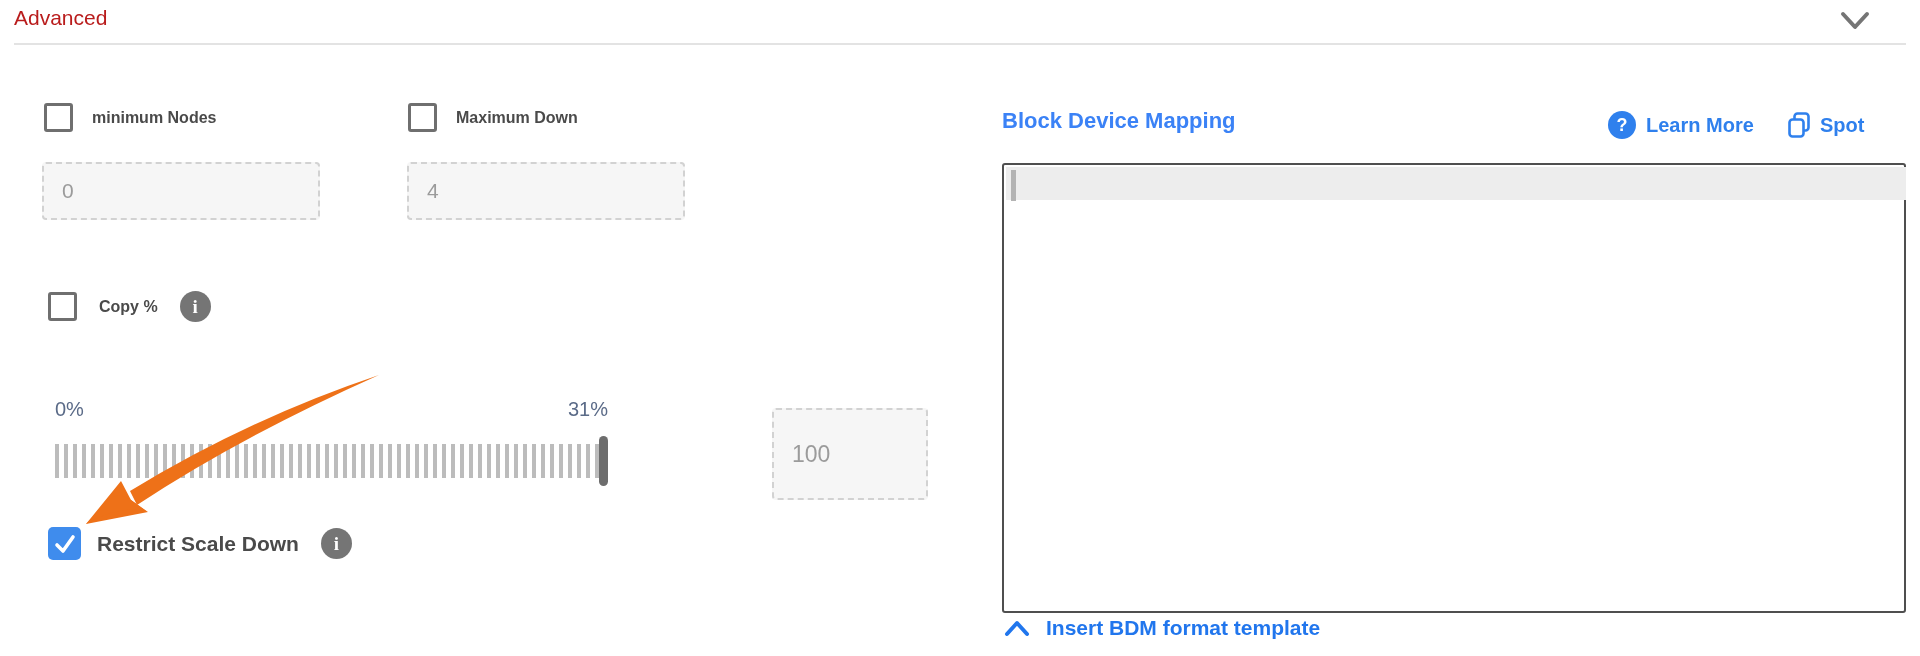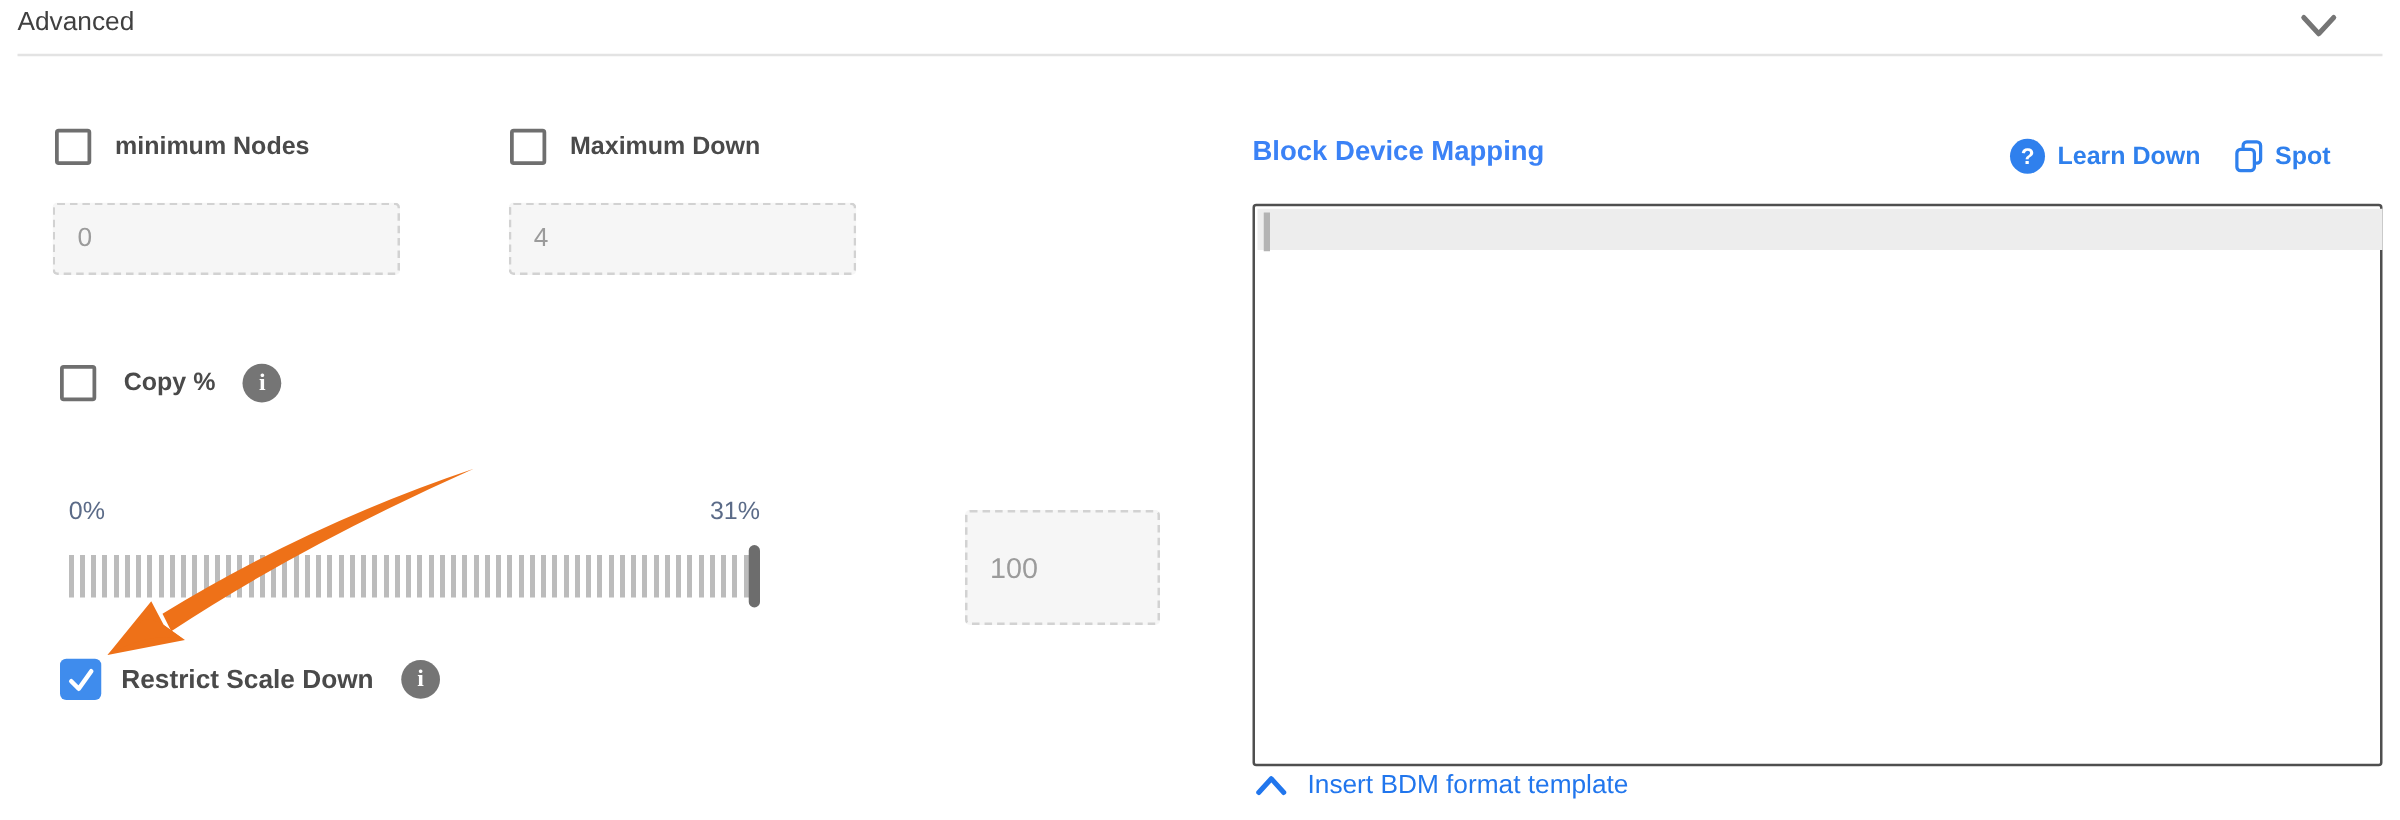--- a/index.html
+++ b/index.html
@@ -5,35 +5,35 @@
   * { margin:0; padding:0; box-sizing:border-box; }
   html,body { background:#ffffff; }
   body {
     width:1920px; height:656px; position:relative; overflow:hidden;
     font-family:"Liberation Sans","DejaVu Sans",sans-serif;
     color:#4a4a4a;
   }
   .abs { position:absolute; }
 
   
-  .adv-title { left:14px; top:6px; font-size:21px; font-weight:500; color:#404040; }
+  .adv-title { left:14px; top:6px; font-size:21px; font-weight:500; color:#b91c1c; }
   .header-chevron { left:1840px; top:10px; width:30px; height:22px; cursor:pointer; }
   .divider { left:14px; top:43px; width:1892px; height:2px; background:#e3e3e3; }
 
   
   .cb-row { display:flex; align-items:center; gap:19px; }
   .checkbox {
     width:29px; height:29px; border:3px solid #6f6f6f; border-radius:3px;
     background:#ffffff; flex:0 0 auto; cursor:pointer;
   }
   .checkbox.checked {
     width:33px; height:33px; border:none; border-radius:5px;
     background:#3f8ced; display:flex; align-items:center; justify-content:center;
   }
-  .cb-label { font-size:20px; font-weight:600; color:#4a4a4a; white-space:nowrap; }
+  .cb-label { font-size:16px; font-weight:600; color:#4a4a4a; white-space:nowrap; }
 
   .info-icon {
     width:31px; height:31px; border-radius:50%; background:#757575;
     color:#ffffff; display:flex; align-items:center; justify-content:center;
     font-family:"Liberation Serif","DejaVu Serif",serif;
     font-weight:700; font-size:19px; cursor:pointer; flex:0 0 auto;
   }
 
   
   .ghost-input {
@@ -69,21 +69,21 @@
     left:1002px; top:163px; width:904px; height:450px;
     border:2px solid #4f4f4f; border-radius:3px; background:#ffffff; cursor:text;
   }
   .editor-active-line {
     position:absolute; left:2px; top:2px; width:900px; height:33px; background:#ededed;
   }
   .editor-cursor {
     position:absolute; left:5px; top:3px; width:5px; height:31px; background:#b3b3b3;
   }
   .insert-link { left:1004px; top:616px; display:flex; align-items:center; gap:16px; cursor:pointer; }
-  .insert-label { font-size:21px; font-weight:400; color:#2176ed; white-space:nowrap; }
+  .insert-label { font-size:21px; font-weight:700; color:#2176ed; white-space:nowrap; }
 
   .arrow-overlay { left:0; top:0; width:1920px; height:656px; pointer-events:none; }
 </style>
 </head>
 <body>
 
 <div class="abs adv-title">Advanced</div>
 <svg class="abs header-chevron" viewBox="0 0 30 22">
   <polyline points="3,4 15,17 27,4" fill="none" stroke="#757575" stroke-width="4" stroke-linecap="round" stroke-linejoin="round"></polyline>
 </svg>
@@ -122,21 +122,21 @@
     </svg>
   </div>
   <div class="cb-label" style="font-size:21px;">Restrict Scale Down</div>
   <div class="info-icon" style="margin-left:6px;">i</div>
 </div>
 
 <div class="abs bdm-title">Block Device Mapping</div>
 
 <div class="abs link" style="left:1608px; top:111px;">
   <div class="help-icon">?</div>
-  <div class="link-label">Learn Down</div>
+  <div class="link-label">Learn More</div>
 </div>
 
 <div class="abs link" style="left:1786px; top:111px; gap:8px;">
   <svg width="26" height="28" viewBox="0 0 26 28">
     <rect x="8.5" y="2.5" width="14" height="17" rx="3" fill="none" stroke="#2f80ed" stroke-width="2.6"></rect>
     <rect x="3.5" y="8.5" width="14" height="17" rx="3" fill="#ffffff" stroke="#2f80ed" stroke-width="2.6"></rect>
   </svg>
   <div class="link-label">Spot</div>
 </div>
 

